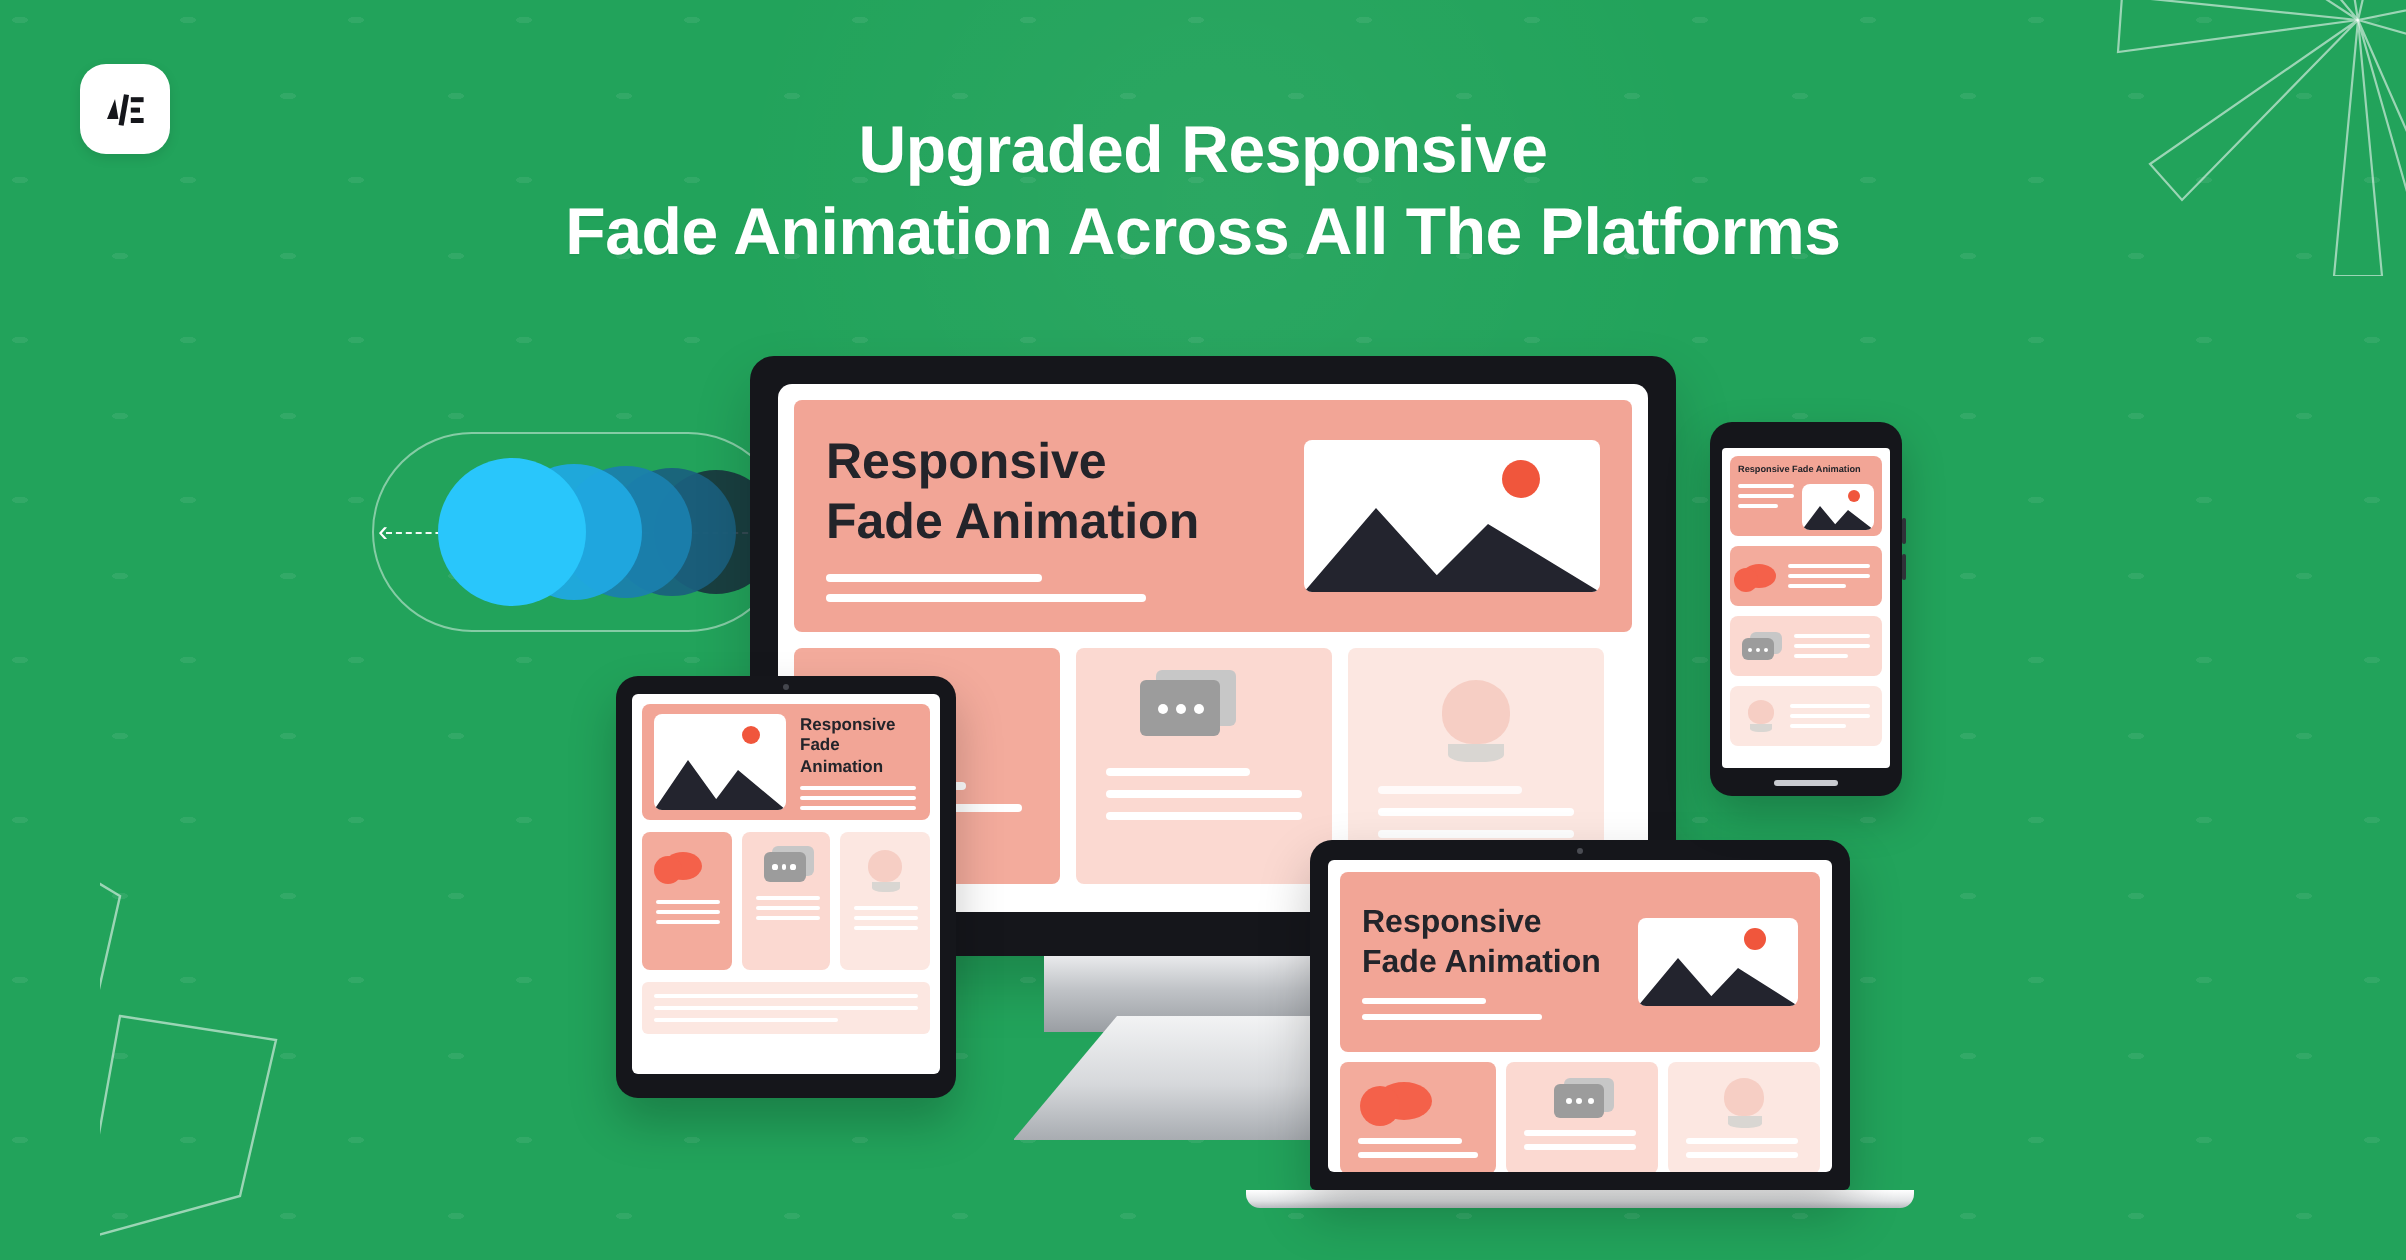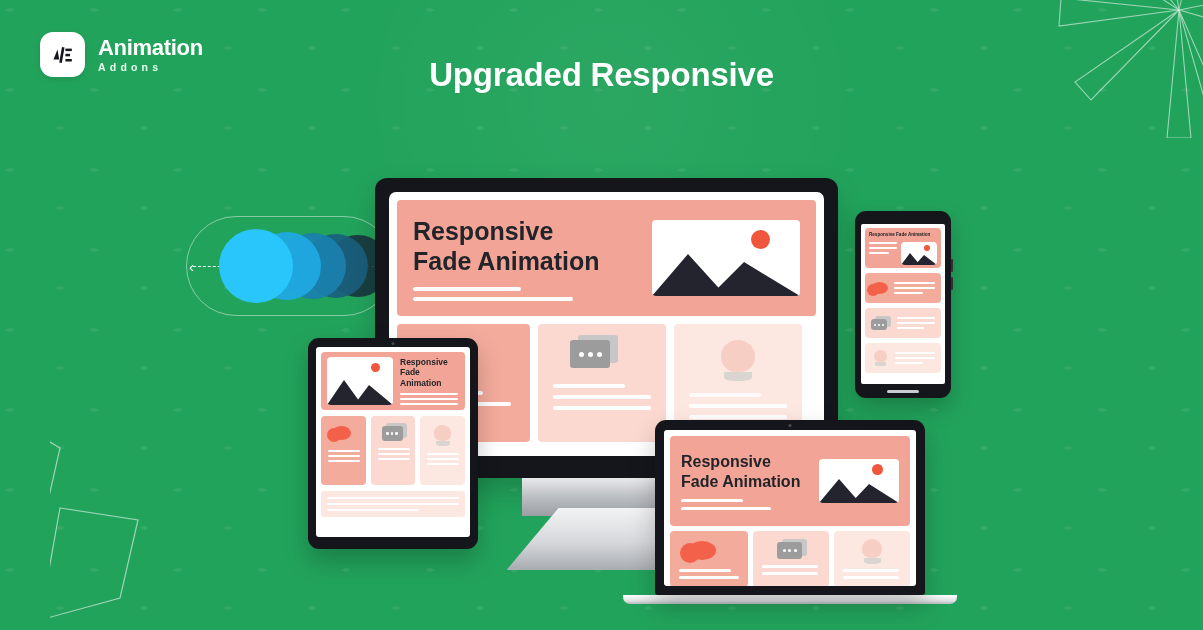--- a/index.html
+++ b/index.html
@@ -222,28 +222,25 @@
     <svg width="26" height="26" viewBox="0 0 26 26">
       <g fill="#15161b">
         <path d="M3.5 17.5 L7.5 7.5 L9.2 17.5 Z"></path>
         <rect x="10.6" y="5.2" width="2.6" height="15.6" transform="rotate(10 11.9 13)"></rect>
         <rect x="15.4" y="6.6" width="6.4" height="2.5"></rect>
         <rect x="15.4" y="11.8" width="4.6" height="2.5"></rect>
         <rect x="15.4" y="17" width="6.4" height="2.5"></rect>
       </g>
     </svg>
   </div>
-  <div class="logo-text">
-    <span class="logo-title">Animation</span>
-    <span class="logo-sub">Addons</span>
-  </div>
 </div>
 
 <div class="headline">
   <span class="ln">Upgraded Responsive</span>
+  <span class="ln">Fade Animation Across All The Platforms</span>
 </div>
 
 <div class="fade-widget">
   <span class="fade-arrow">‹</span>
   <div class="fade-track"></div>
   <div class="fade-knob"></div>
   <div class="fc" style="left:140px;width:62px;height:62px;background:#18313C;opacity:.88;"></div>
   <div class="fc" style="left:117px;width:64px;height:64px;background:#1A5F7E;opacity:.92;"></div>
   <div class="fc" style="left:93px;width:66px;height:66px;background:#1B7FAD;opacity:.94;"></div>
   <div class="fc" style="left:66px;width:68px;height:68px;background:#1FA8E0;opacity:.96;"></div>

